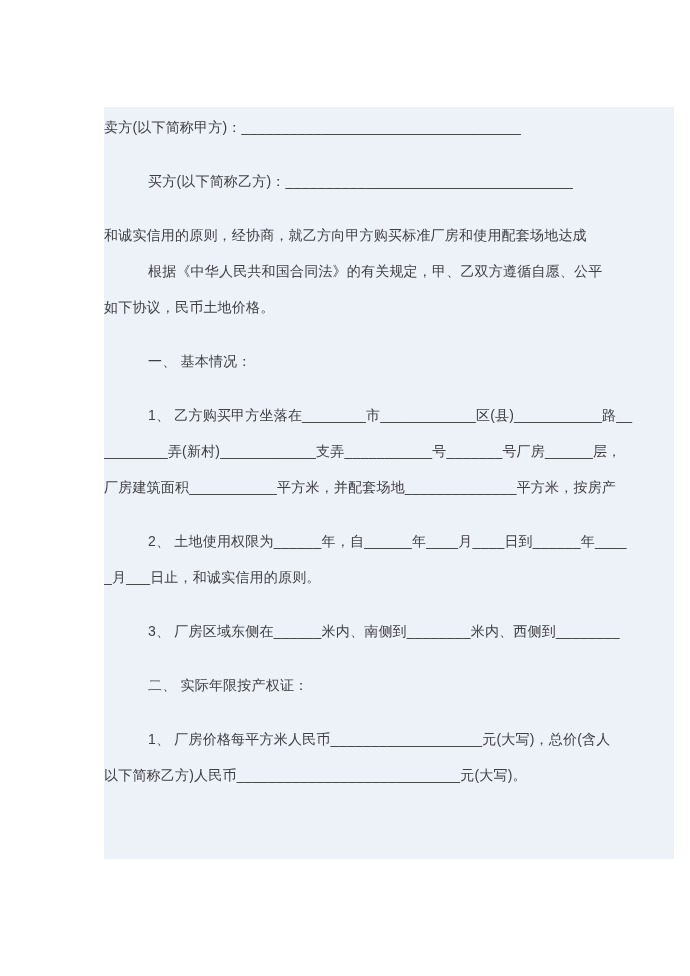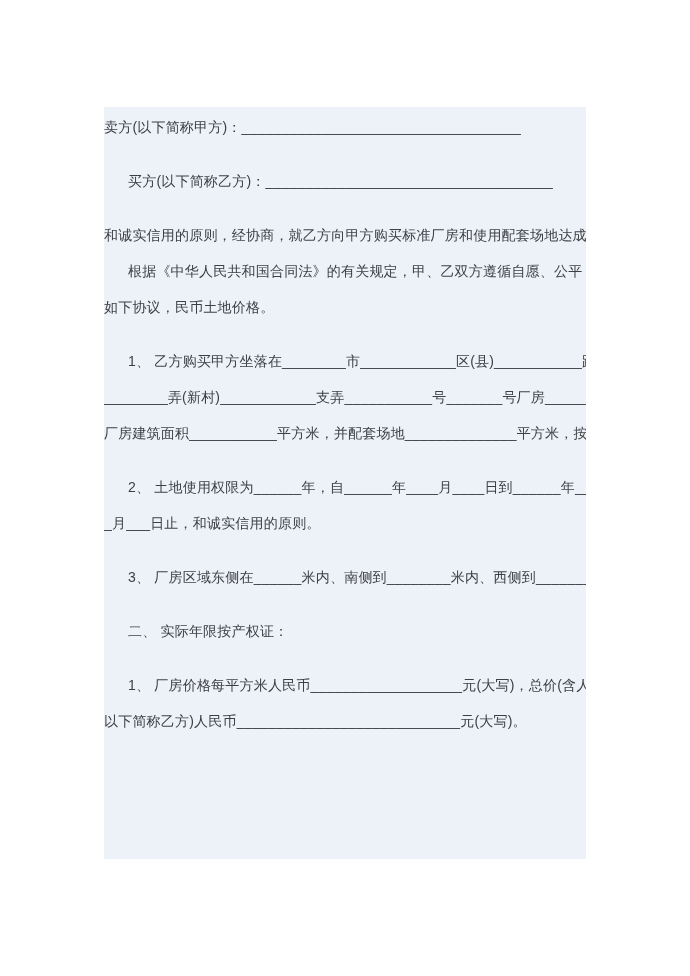--- a/index.html
+++ b/index.html
@@ -10,41 +10,41 @@
   body {
     width: 690px;
     height: 976px;
     position: relative;
     font-family: "Liberation Sans", "DejaVu Sans", sans-serif;
   }
   .doc-panel {
     position: absolute;
     left: 104px;
     top: 107px;
-    width: 482px;
+    width: 570px;
     height: 752px;
     background: #edf1f8;
     color: #3d3f42;
     font-size: 14px;
     overflow: hidden;
   }
   .para {
     margin: 18px 0;
   }
   .para.first {
     margin-top: 2px;
   }
   .line {
     line-height: 36px;
     height: 36px;
     white-space: nowrap;
     letter-spacing: 0.2px;
   }
   .line.fl-indent {
-    padding-left: 24px;
+    padding-left: 44px;
   }
 </style>
 </head>
 <body>
 
 <div class="doc-panel">
 
   <div class="para first">
     <div class="line">卖方(以下简称甲方)：___________________________________</div>
   </div>
@@ -52,20 +52,23 @@
   <div class="para">
     <div class="line fl-indent">买方(以下简称乙方)：____________________________________</div>
   </div>
 
   <div class="para">
     <div class="line">和诚实信用的原则，经协商，就乙方向甲方购买标准厂房和使用配套场地达成</div>
     <div class="line fl-indent">根据《中华人民共和国合同法》的有关规定，甲、乙双方遵循自愿、公平</div>
     <div class="line">如下协议，民币土地价格。</div>
   </div>
 
+  <div class="para">
+    <div class="line fl-indent">一、 基本情况：</div>
+  </div>
 
   <div class="para">
     <div class="line fl-indent">1、 乙方购买甲方坐落在________市____________区(县)___________路__</div>
     <div class="line">________弄(新村)____________支弄___________号_______号厂房______层，</div>
     <div class="line">厂房建筑面积___________平方米，并配套场地______________平方米，按房产</div>
   </div>
 
   <div class="para">
     <div class="line fl-indent">2、 土地使用权限为______年，自______年____月____日到______年____</div>
     <div class="line">_月___日止，和诚实信用的原则。</div>

